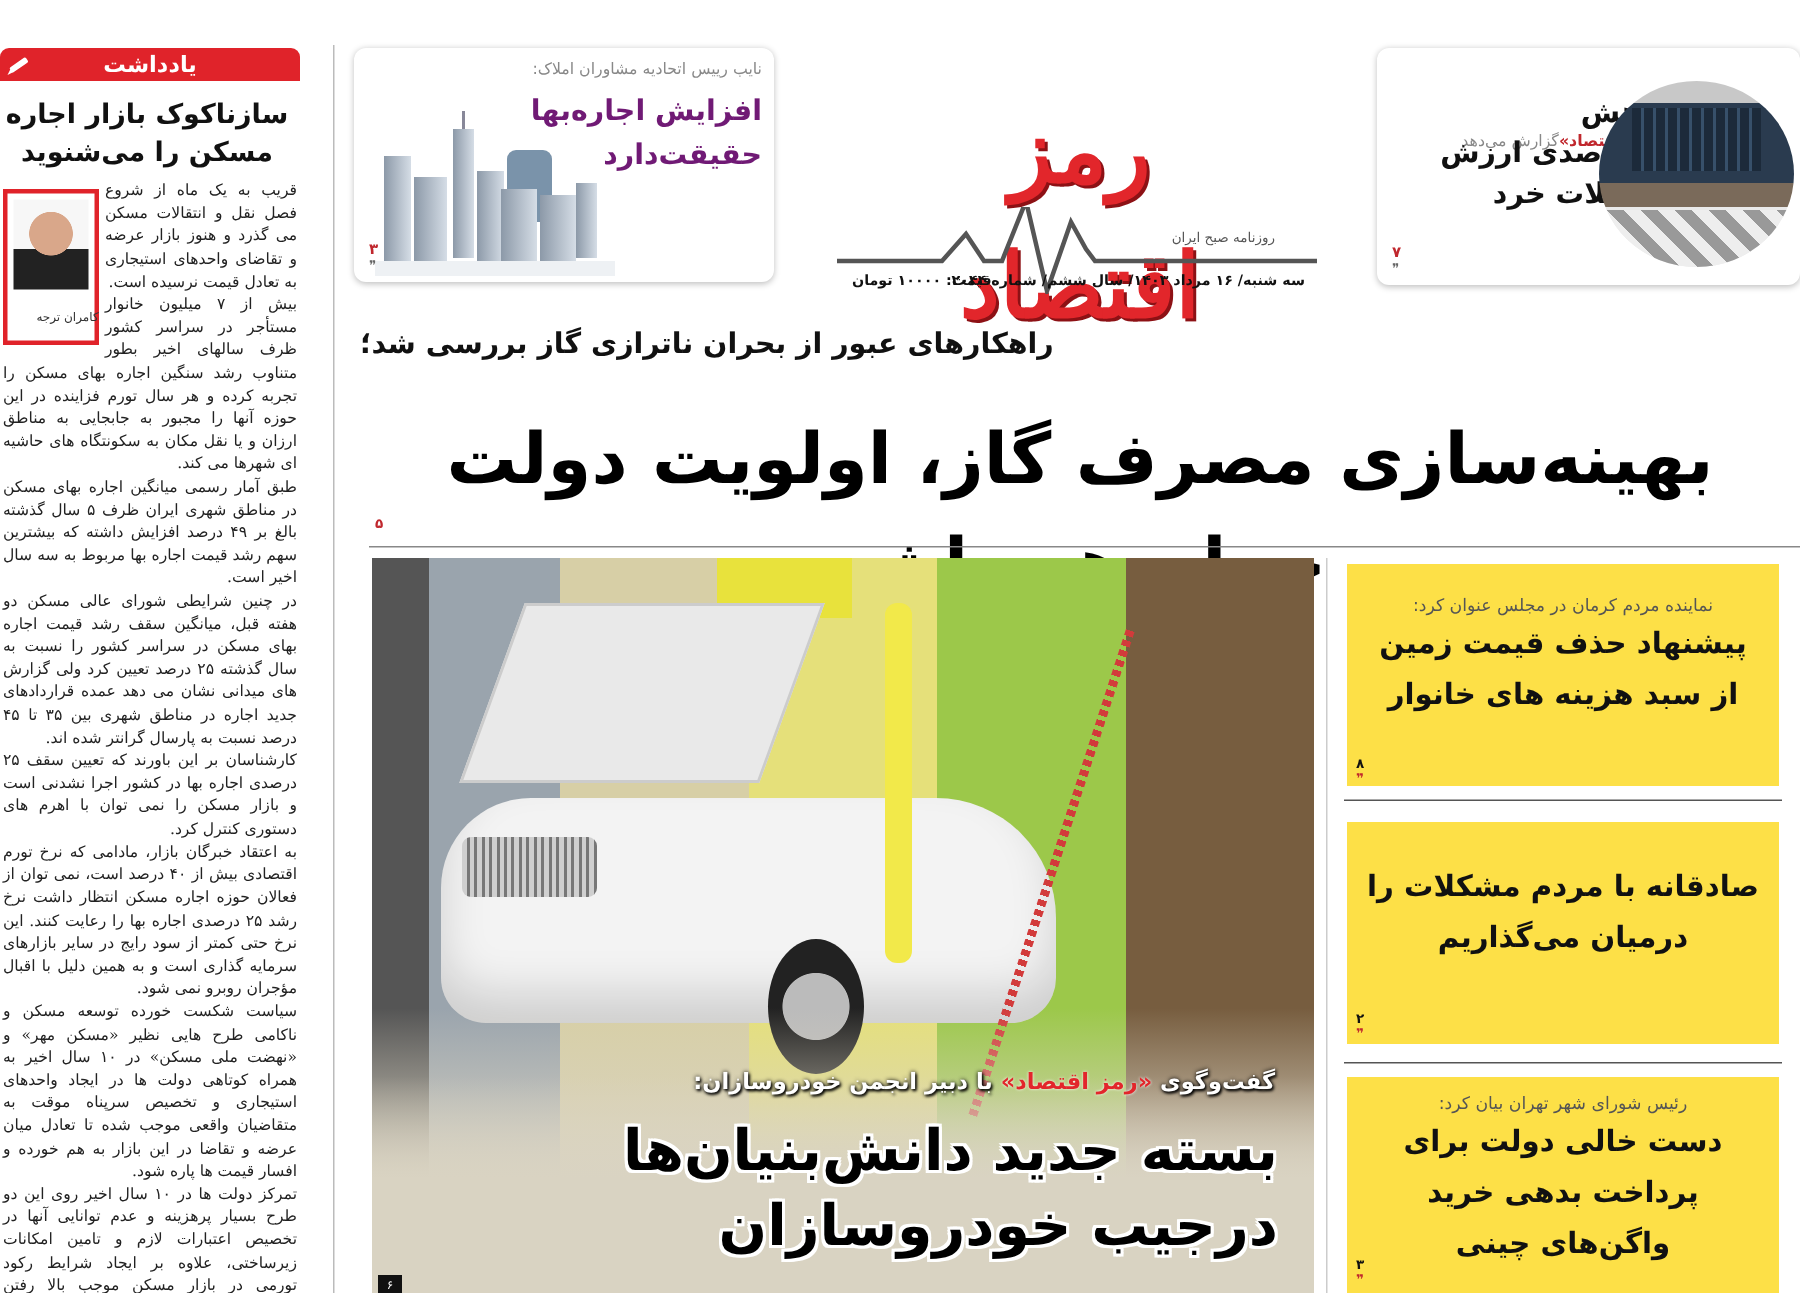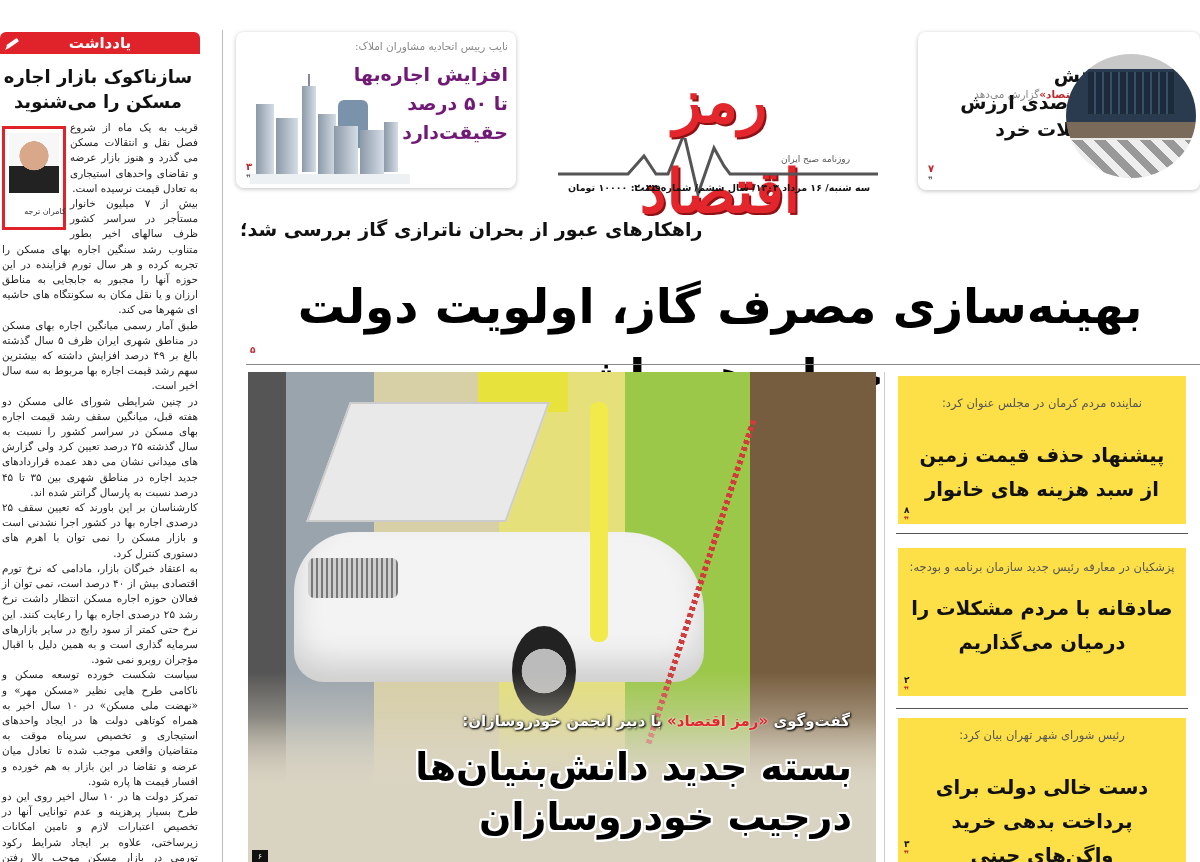--- a/index.html
+++ b/index.html
@@ -64,21 +64,21 @@
   .feature .hose { position: absolute; left: 450px; top: 40px; width: 6px; height: 340px; background: repeating-linear-gradient(180deg, #d23b3b 0 4px, transparent 4px 7px); transform: rotate(18deg); }
   .feature .shade { position: absolute; left: 0; top: 300px; width: 628px; height: 190px; background: linear-gradient(180deg, rgba(230,224,206,0) 0%, #d9d3c2 60%); }
   .feat-kicker { position: absolute; right: 26px; top: 340px; font-size: 15px; font-weight: bold; color: #fff; text-shadow: 0 0 3px #000, 1px 1px 2px #000; direction: rtl; white-space: nowrap; }
   .feat-kicker .brand { color: #e2262b; text-shadow: 0 0 2px #fff; }
   .feat-headline { position: absolute; right: 24px; top: 370px; width: 600px; text-align: right; font-size: 38px; font-weight: bold; line-height: 50px; color: #000; direction: rtl; -webkit-text-stroke: 0; text-shadow: 2px 0 #fff, -2px 0 #fff, 0 2px #fff, 0 -2px #fff, 2px 2px #fff, -2px -2px #fff, 2px -2px #fff, -2px 2px #fff; }
   .feat-page { position: absolute; left: 4px; top: 478px; width: 16px; height: 14px; background: #111; color: #fff; font-size: 8px; text-align: center; line-height: 14px; }
 
   
   .brief { position: absolute; left: 898px; width: 288px; background: #fde047; direction: rtl; }
   .brief-kicker { font-size: 11.5px; color: #555; text-align: center; padding: 0 10px; line-height: 18px; }
-  .brief-headline { font-size: 19.5px; font-weight: bold; color: #111; text-align: center; line-height: 34px; padding: 0 6px; margin-top: 27px; }
+  .brief-headline { font-size: 19.5px; font-weight: bold; color: #111; text-align: center; line-height: 34px; padding: 0 6px; }
   .brief-page { position: absolute; left: 6px; font-size: 9px; color: #111; font-weight: bold; line-height: 9px; }
   .brief-quote { position: absolute; left: 6px; font-size: 9px; color: #c0272d; font-weight: bold; line-height: 9px; }
   .brief-rule { position: absolute; left: 896px; width: 292px; height: 1px; background: #555; }
   .brief-1 { top: 376px; height: 148px; padding-top: 18px; }
   .brief-2 { top: 548px; height: 148px; padding-top: 10px; }
   .brief-3 { top: 718px; height: 144px; padding-top: 8px; }
   .sidebar-rule { position: absolute; left: 884px; top: 372px; width: 1px; height: 490px; background: #ccc; }
 </style>
 </head>
 <body>
@@ -107,21 +107,20 @@
     <p>سیاست شکست خورده توسعه مسکن و ناکامی طرح هایی نظیر «مسکن مهر» و «نهضت ملی مسکن» در ۱۰ سال اخیر به همراه کوتاهی دولت ها در ایجاد واحدهای استیجاری و تخصیص سرپناه موقت به متقاضیان واقعی موجب شده تا تعادل میان عرضه و تقاضا در این بازار به هم خورده و افسار قیمت ها پاره شود.</p>
     <p>تمرکز دولت ها در ۱۰ سال اخیر روی این دو طرح بسیار پرهزینه و عدم توانایی آنها در تخصیص اعتبارات لازم و تامین امکانات زیرساختی، علاوه بر ایجاد شرایط رکود تورمی در بازار مسکن موجب بالا رفتن تقاضای اجاره و در نتیجه افزایش اجاره بها شده است.</p>
   </div>
 </section>
 <div class="col-rule"></div>
 
 <a class="promo-rent">
   <div class="promo-kicker">نایب رییس اتحادیه مشاوران املاک:</div>
   <div class="promo-headline">
     <div>افزایش اجاره‌بها</div>
-    <div>تا ۵۰ درصد</div>
     <div>حقیقت‌دارد</div>
   </div>
   <svg class="buildings" viewBox="0 0 160 110">
     <defs>
         <linearGradient id="bg1" x1="0" x2="1">
           <stop offset="0" stop-color="#8c99a8"></stop>
           <stop offset="1" stop-color="#d5dde6"></stop>
         </linearGradient>
       </defs>
     <rect x="6" y="30" width="18" height="70" fill="url(#bg1)"></rect>
@@ -200,21 +199,20 @@
   <div class="brief-headline">
     <div>پیشنهاد حذف قیمت زمین</div>
     <div>از سبد هزینه های خانوار</div>
   </div>
   <div class="brief-page" style="top:130px">۸</div>
   <div class="brief-quote" style="top:140px">❞</div>
 </a>
 <div class="brief-rule" style="top:533px"></div>
 
 <a class="brief brief-2">
-  <div class="brief-kicker">پزشکیان در معارفه رئیس جدید سازمان برنامه و بودجه:</div>
   <div class="brief-headline" style="margin-top:16px">
     <div>صادقانه با مردم مشکلات را</div>
     <div>درمیان می‌گذاریم</div>
   </div>
   <div class="brief-page" style="top:128px">۲</div>
   <div class="brief-quote" style="top:138px">❞</div>
 </a>
 <div class="brief-rule" style="top:708px"></div>
 
 <a class="brief brief-3">

